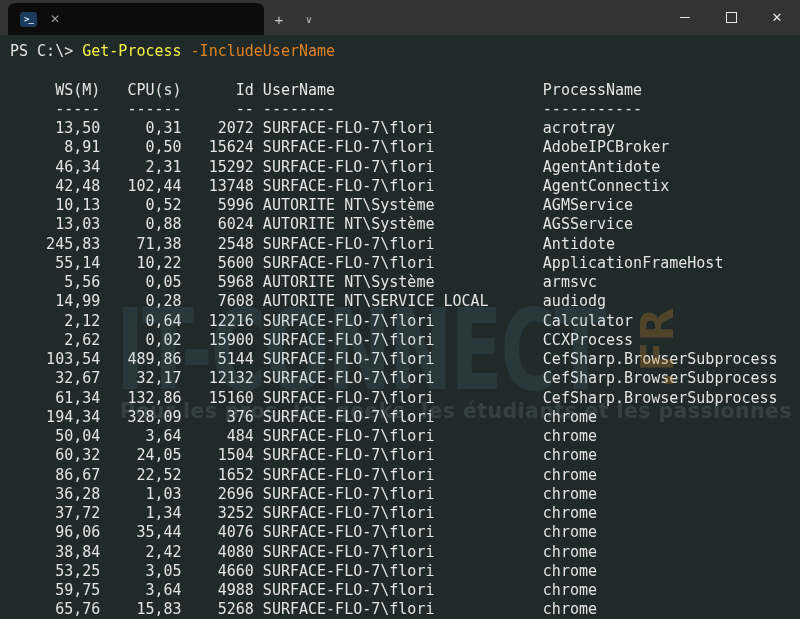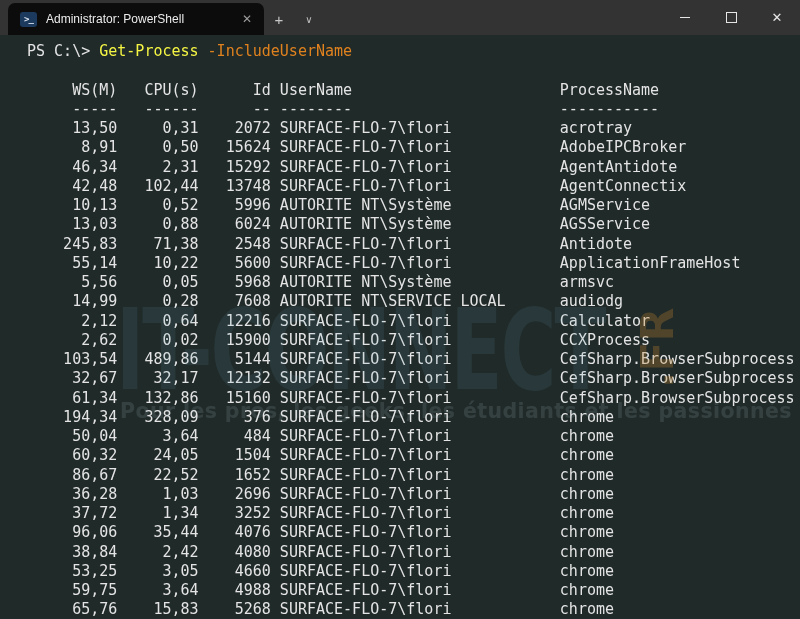--- a/index.html
+++ b/index.html
@@ -18,21 +18,21 @@
   .bar-btn{color:#c8c8c8;font-size:15px;display:flex;align-items:center;justify-content:center;
     width:30px;margin-top:3px;}
   .chevron{font-size:10px;color:#c0c0c0;}
   .spacer{flex:1 1 auto;}
   .win-btn{width:46px;display:flex;align-items:center;justify-content:center;color:#e6e6e6;font-size:13px;}
   .max-box{width:9px;height:9px;border:1px solid #e6e6e6;display:inline-block;}
   .min-bar{width:10px;height:1px;background:#e6e6e6;display:inline-block;}
 
   
   .terminal{position:relative;width:100%;height:584px;background:#202a29;}
-  pre{margin:0;padding:7px 0 0 27px;font-family:"DejaVu Sans Mono",monospace;
+  pre{margin:0;padding:7px 0 0 10px;font-family:"DejaVu Sans Mono",monospace;
     font-size:15px;line-height:19.25px;color:#e4e4e4;white-space:pre;}
   pre div{min-height:19.25px;}
   .c-cmd{color:#f5f543;}
   .c-arg{color:#e0821e;margin-left:9px;}
 
   
   .watermark{position:absolute;inset:0;pointer-events:none;z-index:5;}
   .wm-brand{position:absolute;left:116px;top:250px;font-family:"DejaVu Sans",sans-serif;
     font-weight:bold;font-size:112px;letter-spacing:-3px;color:rgba(110,168,188,0.12);
     transform:scaleX(0.68);transform-origin:left top;white-space:nowrap;}
@@ -43,21 +43,20 @@
     font-size:20.5px;letter-spacing:0.4px;color:rgba(200,226,231,0.13);white-space:nowrap;font-weight:bold;}
 </style>
 </head>
 <body>
 
 <div class="window">
 
   <div class="titlebar">
     <div class="tab">
       <span class="ps-icon">&gt;_</span>
-      <span class="tab-title">Administrator: PowerShell</span>
       <span class="tab-close">✕</span>
     </div>
     <div class="bar-btn">+</div>
     <div class="bar-btn">
       <span class="chevron">∨</span>
     </div>
     <div class="spacer"></div>
     <div class="win-btn">
       <span class="min-bar"></span>
     </div>

